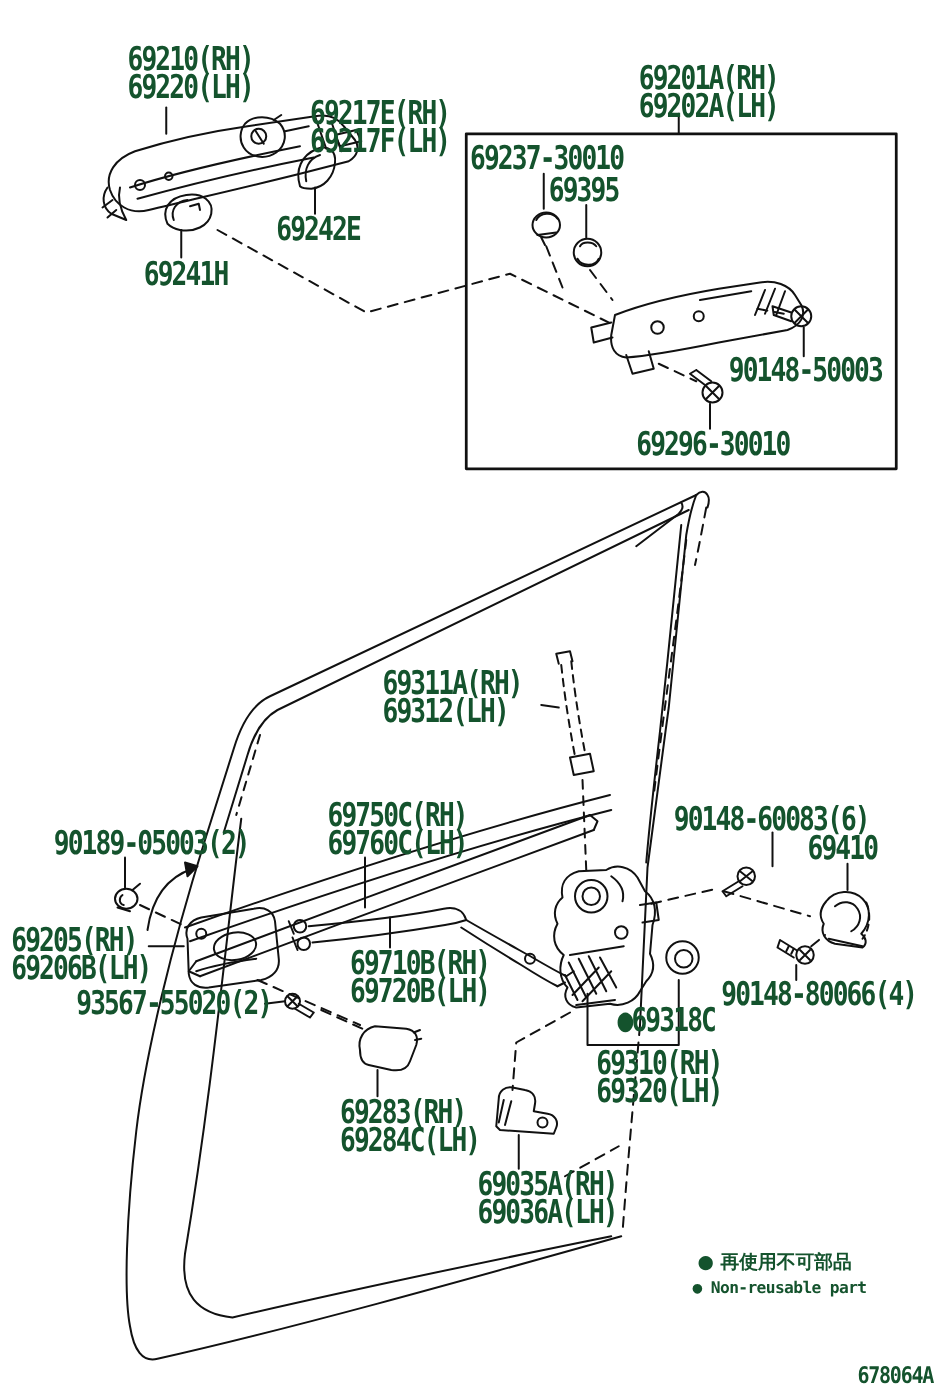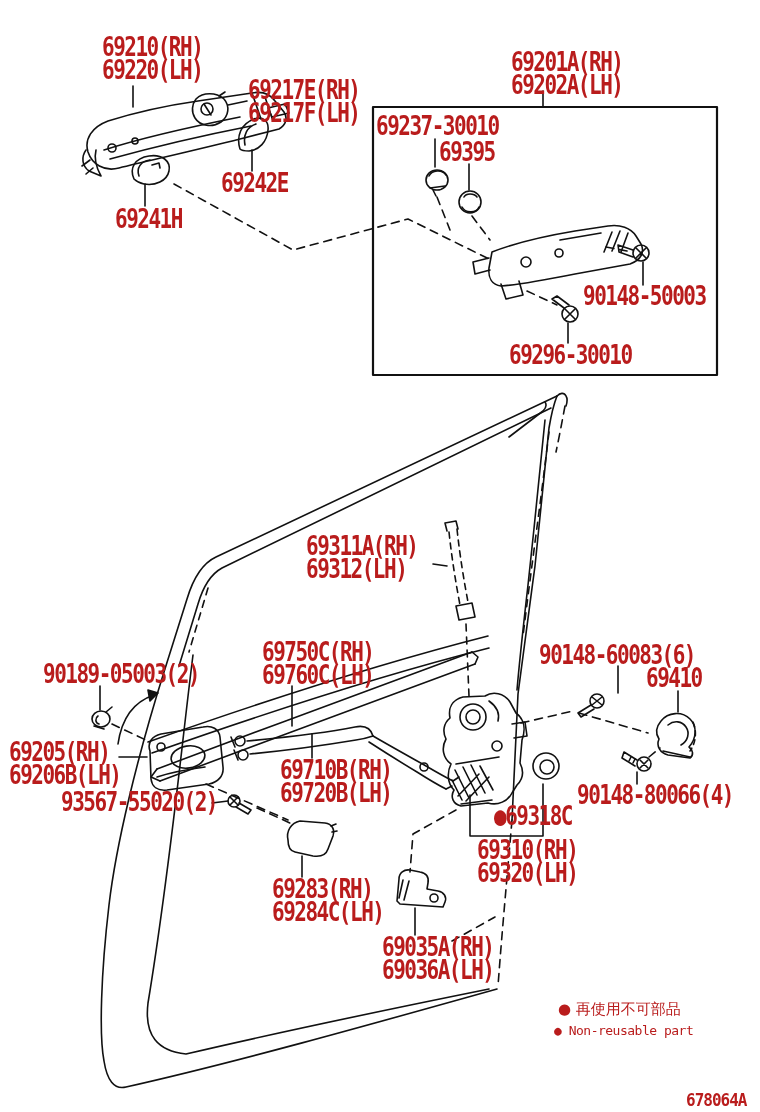--- a/index.html
+++ b/index.html
@@ -1,21 +1,21 @@
 <!DOCTYPE html>
 <html><head>
 <meta charset="utf-8">
 <style>
   html,body{margin:0;padding:0;background:#fff}
   .stage{position:relative;width:760px;height:1112px;background:#fff;overflow:hidden;
-         font-family:"DejaVu Sans Mono", monospace;color:#b91c1c}
+         font-family:"DejaVu Sans Mono", monospace;color:#14532d}
   .stage svg{position:absolute;left:0;top:0}
   .lbl{position:absolute;font-weight:700;font-size:21px;line-height:18px;
        letter-spacing:-1.5px;white-space:pre;transform:scaleY(1.25);transform-origin:0 0}
-  .legend-line{position:absolute;font-weight:400}
+  .legend-line{position:absolute;font-weight:700}
   .legend-jp{font-size:15px;font-family:"DejaVu Sans",sans-serif}
   .legend-en{font-size:13px;letter-spacing:-.5px}
   .footer-code{position:absolute;font-weight:700;font-size:16px;letter-spacing:-1px;
        transform:scaleY(1.15);transform-origin:0 0}
 </style>
 </head>
 <body>
 
 <div class="stage">
 

